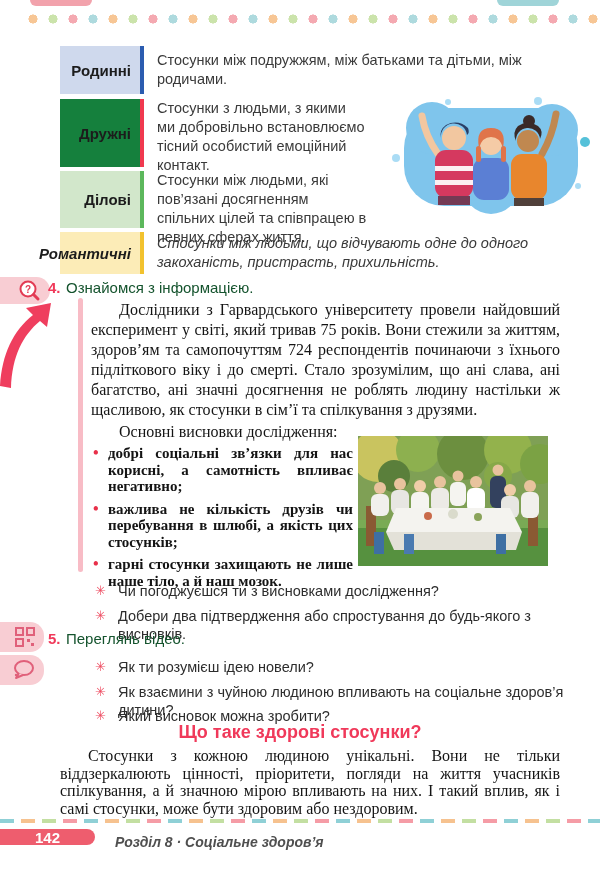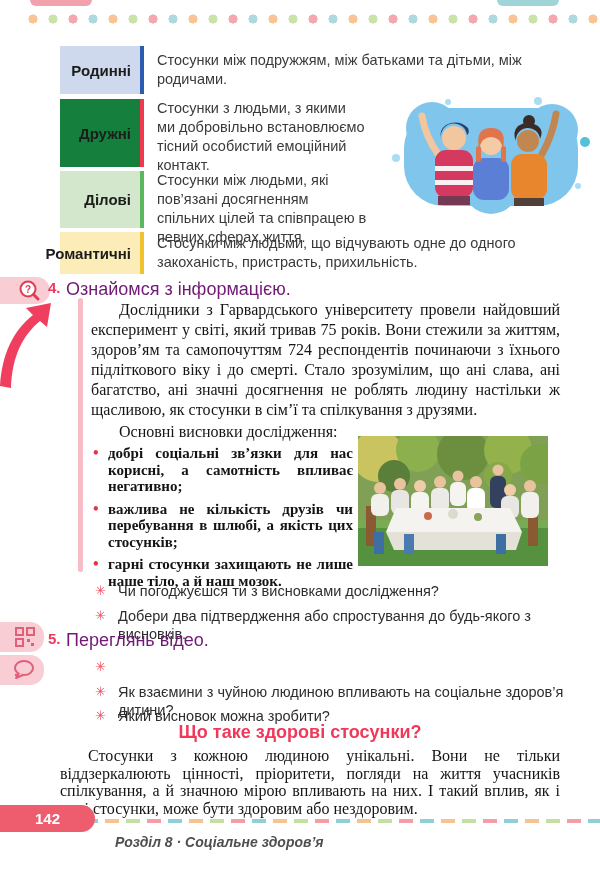--- a/index.html
+++ b/index.html
@@ -35,21 +35,21 @@
     color:#3a3a3a;
   }
   
   .friends-illo { position:absolute; left:388px; top:94px; width:206px; height:124px; }
   
   .marker-box {
     position:absolute; left:0; background:#f8cdd3; border-radius:0 14px 14px 0;
     display:flex; align-items:center; justify-content:flex-end; padding-right:9px;
   }
   .task-num { position:absolute; font-weight:bold; font-size:15px; }
-  .task-title { position:absolute; font-size:18px; color:#701a75; }
+  .task-title { position:absolute; font-size:15px; color:#14532d; }
   .arrow-up { position:absolute; left:0; top:296px; }
   
   .info-bar { position:absolute; left:78px; top:298px; width:5px; height:274px;
               background:#f8bcc6; border-radius:3px; }
   .serif { font-family:"Liberation Serif", serif; color:#141414; }
   .research-para {
     position:absolute; left:91px; top:300px; width:469px;
     font-size:16px; line-height:20px; text-align:justify; text-indent:28px;
   }
   .concl-intro {
@@ -82,21 +82,21 @@
   
   .dashes {
     position:absolute; left:0; right:0; top:819px; height:4px;
     background:repeating-linear-gradient(90deg,
       #8fd0d6 0 14px, transparent 14px 21px,
       #f6c28f 21px 35px, transparent 35px 42px,
       #c3dfa2 42px 56px, transparent 56px 63px,
       #f59ca6 63px 77px, transparent 77px 84px);
   }
   .page-badge {
-    position:absolute; left:0; top:805px; width:95px; height:27px;
+    position:absolute; left:0; top:829px; width:95px; height:16px;
     background:#ee5d6e; border-radius:0 14px 14px 0;
     color:#ffffff; font-weight:bold; font-size:15px;
     display:flex; align-items:center; justify-content:center;text-align:center;
   }
   .chapter-label {
     position:absolute; left:115px; top:834px; font-style:italic; font-weight:bold;
     font-size:14px; color:#4f4f4f;text-align:center;
   }
 </style>
 </head>
@@ -114,21 +114,21 @@
 <div class="t-row" style="top:99px;">
   <div class="t-label" style="height: 68px; background-color: #15803d;">Дружні</div>
   <div class="t-bar" style="height: 68px; background-color: rgb(240, 57, 79);"></div>
   <div class="t-def" style="width:208px;">Стосунки з людьми, з якими ми добровільно встановлюємо тісний особистий емоційний контакт.</div>
 </div>
 <div class="t-row" style="top:171px;">
   <div class="t-label" style="height: 57px; background-color: rgb(210, 231, 203);">Ділові</div>
   <div class="t-bar" style="height: 57px; background-color: rgb(92, 184, 92);"></div>
   <div class="t-def" style="width:212px;">Стосунки між людьми, які пов’язані досягненням спільних цілей та співпрацею в певних сферах життя.</div>
 </div>
-<div class="t-row" style="top:232px;">
+<div class="t-row" style="top:232px;font-style:italic;">
   <div class="t-label" style="height: 42px; background-color: rgb(252, 236, 183);">Романтичні</div>
   <div class="t-bar" style="height: 42px; background-color: rgb(242, 194, 46);"></div>
   <div class="t-def" style="width:385px;">Стосунки між людьми, що відчувають одне до одного закоханість, пристрасть, прихильність.</div>
 </div>
 
 <svg class="friends-illo" viewBox="0 0 206 124" aria-hidden="true">
   <rect x="16" y="14" width="174" height="98" rx="40" fill="#7fc5ec"></rect>
   <circle cx="44" cy="34" r="26" fill="#7fc5ec"></circle>
   <circle cx="164" cy="36" r="26" fill="#7fc5ec"></circle>
   <circle cx="103" cy="92" r="28" fill="#7fc5ec"></circle>
@@ -258,20 +258,21 @@
     <ellipse cx="13" cy="8" rx="9" ry="7" fill="#f8cdd3" stroke="#e0607a" stroke-width="2"></ellipse>
     <path d="M8,13 l-3,5 l7,-3" fill="#f8cdd3" stroke="#e0607a" stroke-width="2" stroke-linejoin="round"></path>
     <circle cx="5" cy="15" r="1.2" fill="#e0607a"></circle>
   </svg>
 </div>
 <span class="task-num" style="left: 48px; top: 630px; color: rgb(240, 57, 90);">5.</span>
 <span class="task-title" style="left:66px; top:630px;">Переглянь відео.</span>
 
 <div class="q-row" style="top:658px; width:470px;">
   <span class="q-icon">✳</span>
+  <span class="q-text">Як ти розумієш ідею новели?</span>
 </div>
 <div class="q-row" style="top:683px; width:470px;">
   <span class="q-icon">✳</span>
   <span class="q-text">Як взаємини з чуйною людиною впливають на соціальне здоров’я дитини?</span>
 </div>
 <div class="q-row" style="top:707px; width:470px;">
   <span class="q-icon">✳</span>
   <span class="q-text">Який висновок можна зробити?</span>
 </div>
 

